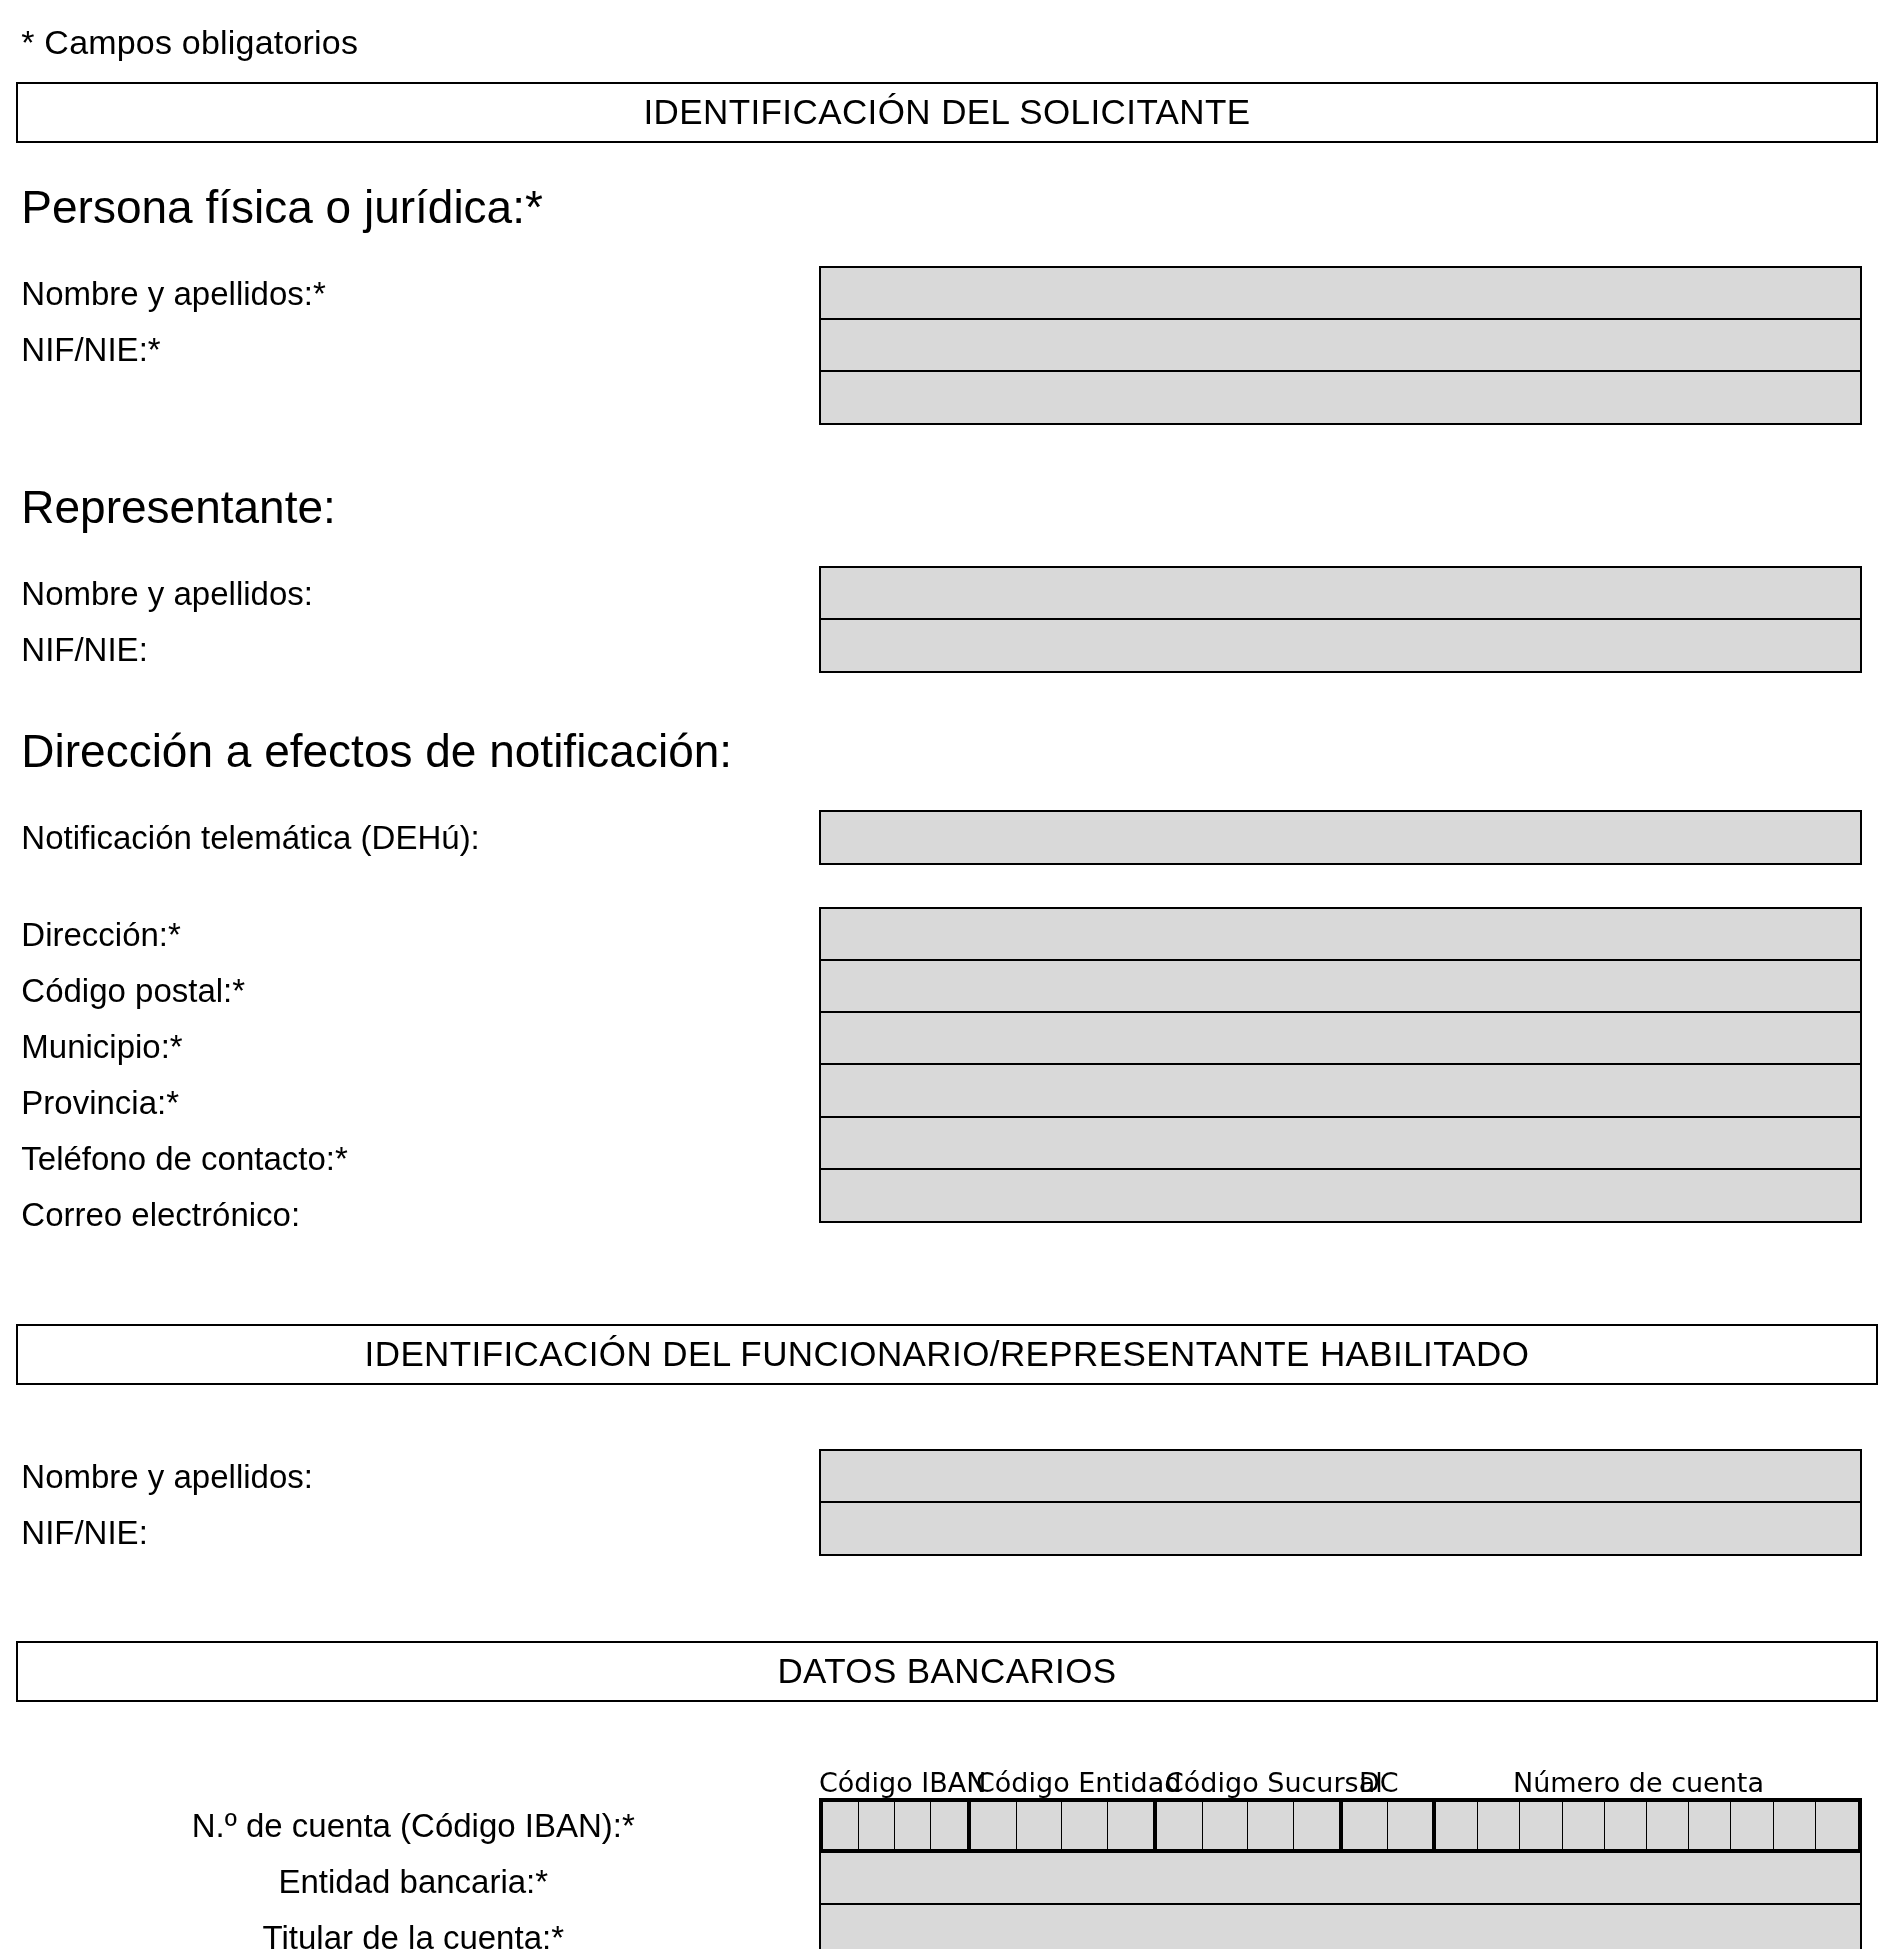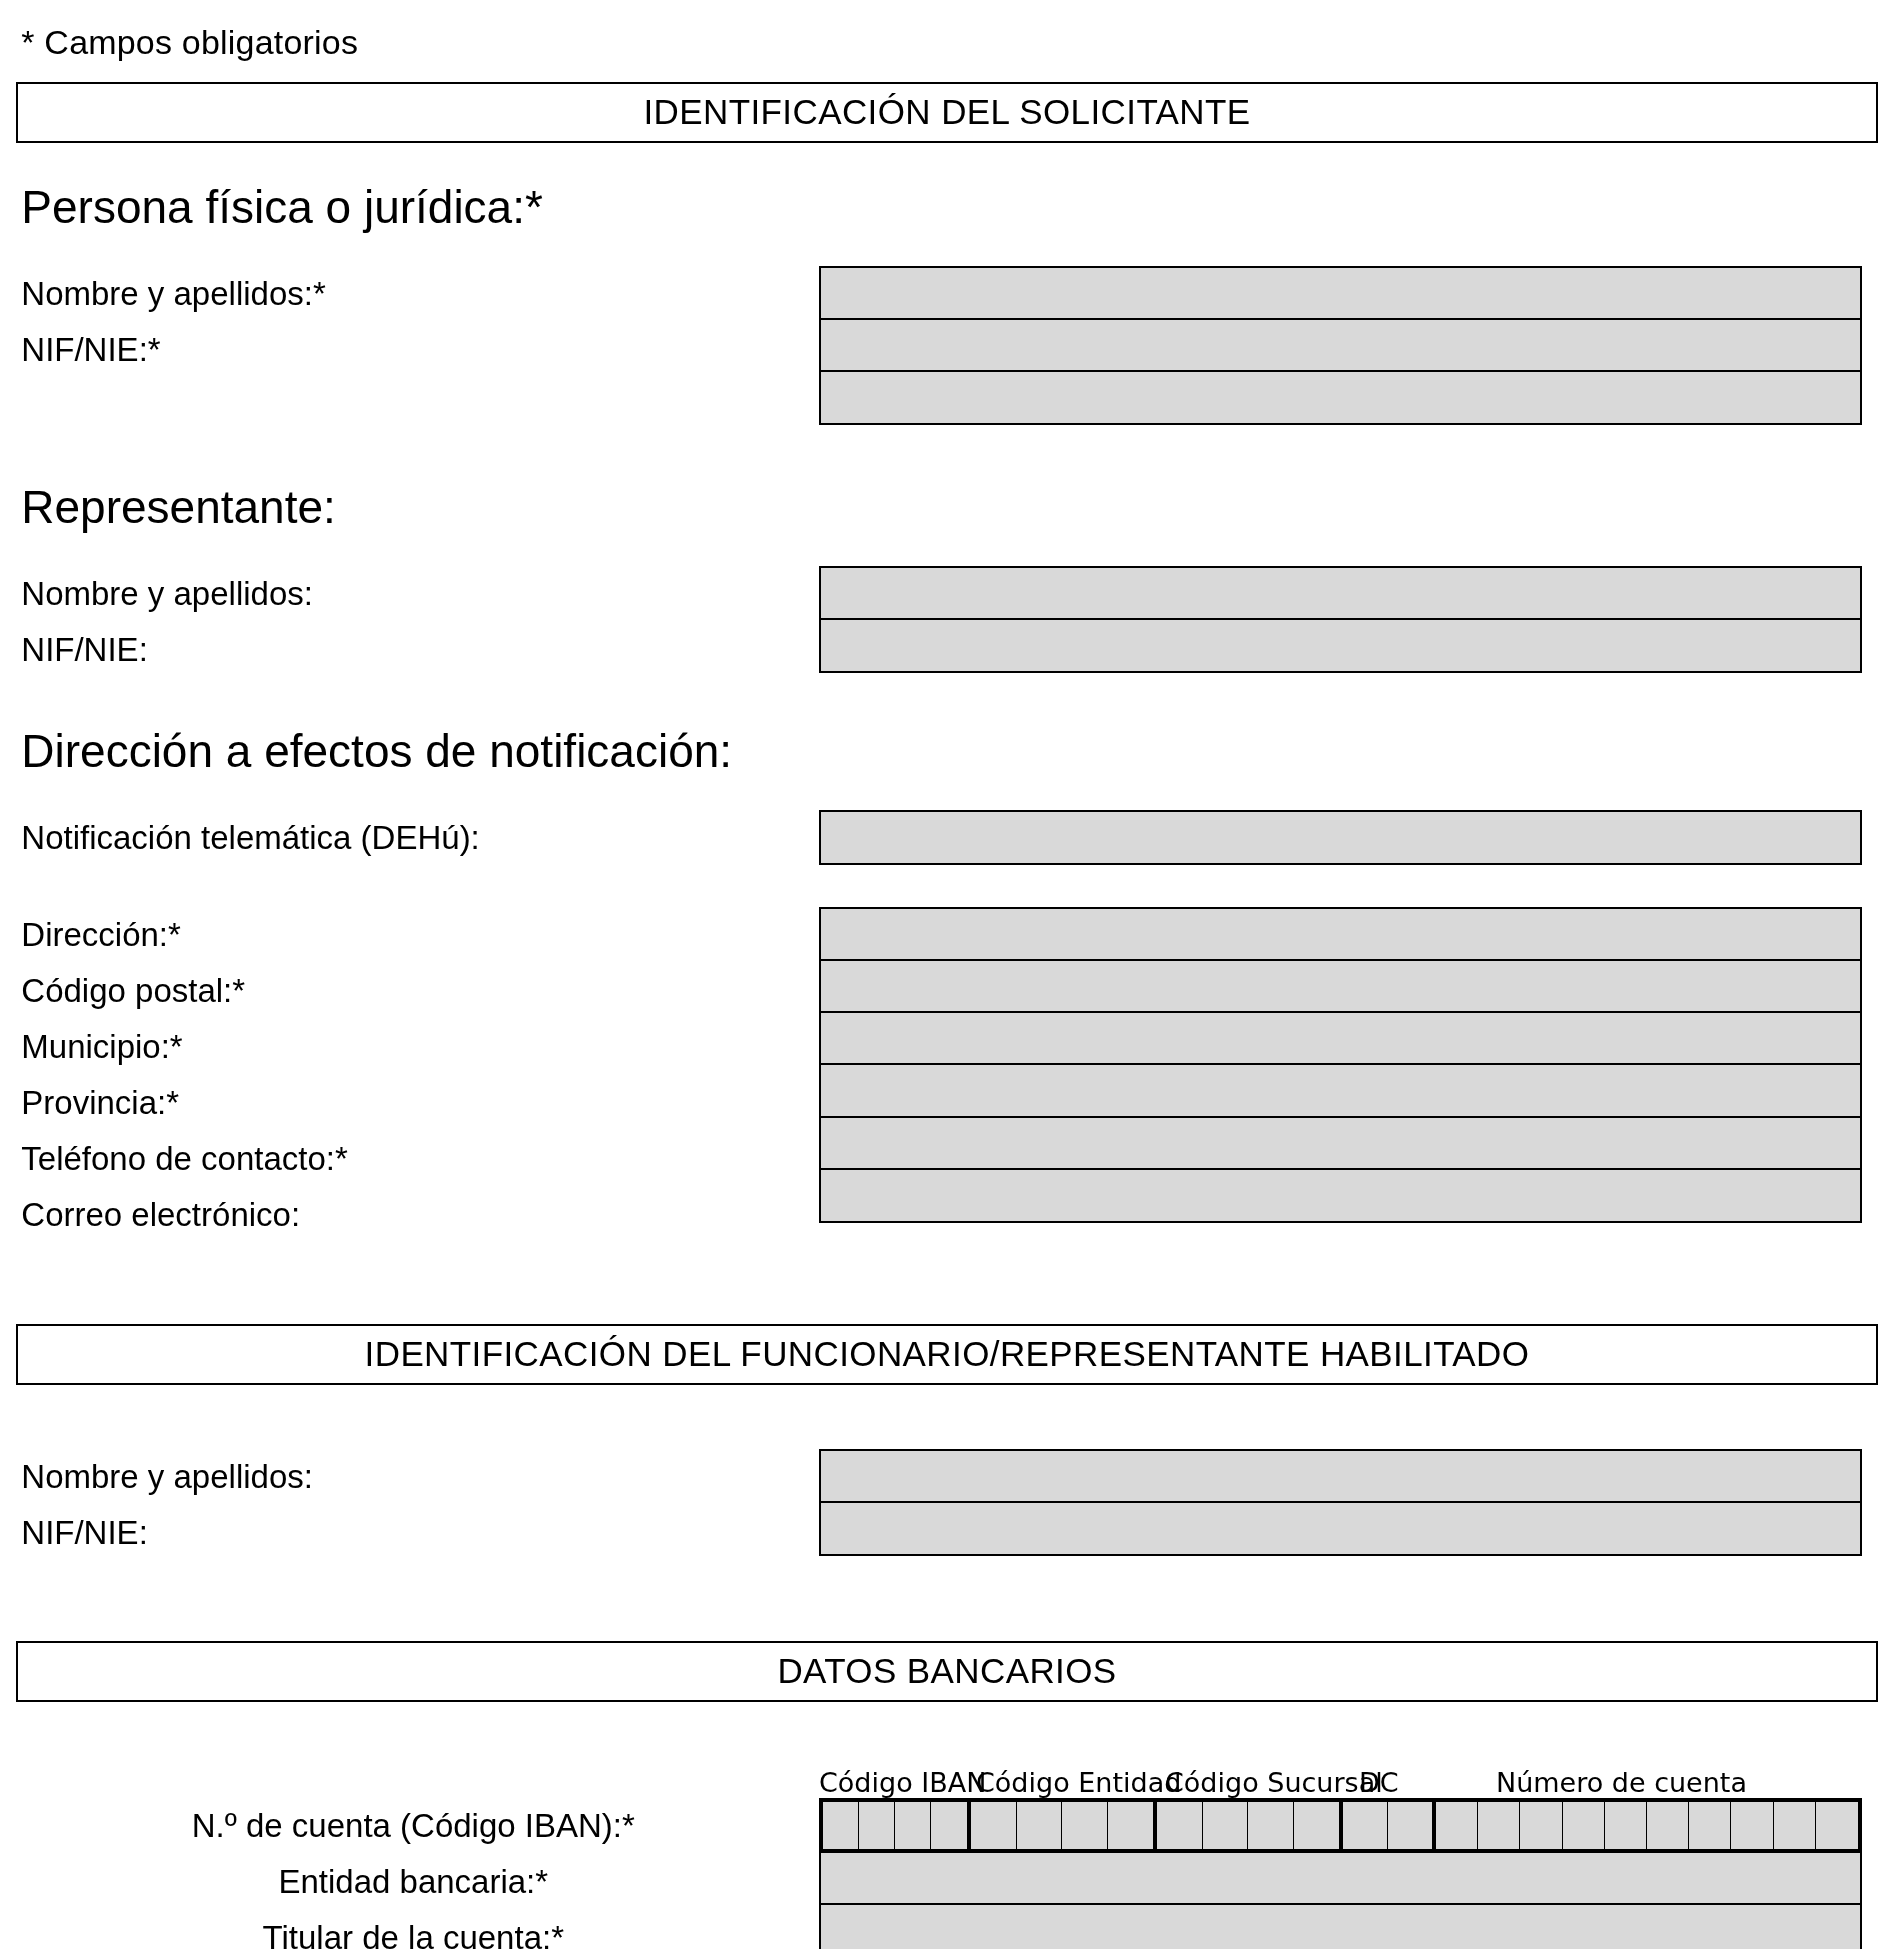--- a/index.html
+++ b/index.html
@@ -238,21 +238,21 @@
       <div class="field-label">Entidad bancaria:*</div>
       <div class="field-label">Titular de la cuenta:*</div>
     </div>
 
     <div class="inputs-col">
       <div class="iban-headers">
         <span style="left:0px;">Código IBAN</span>
         <span style="left:157px;">Código Entidad</span>
         <span style="left:346px;">Código Sucursal</span>
         <span style="left:540px;">DC</span>
-        <span style="left:677px;">Número de cuenta</span>
+        <span style="left:694px;">Número de cuenta</span>
       </div>
 
       <div class="iban-grid">
         <div class="iban-group" style="width:148px;">
           <div class="iban-cell" style="width:25%;"></div>
           <div class="iban-cell" style="width:25%;"></div>
           <div class="iban-cell" style="width:25%;"></div>
           <div class="iban-cell" style="width:25%;"></div>
         </div>
         <div class="iban-group" style="width:186px;">

